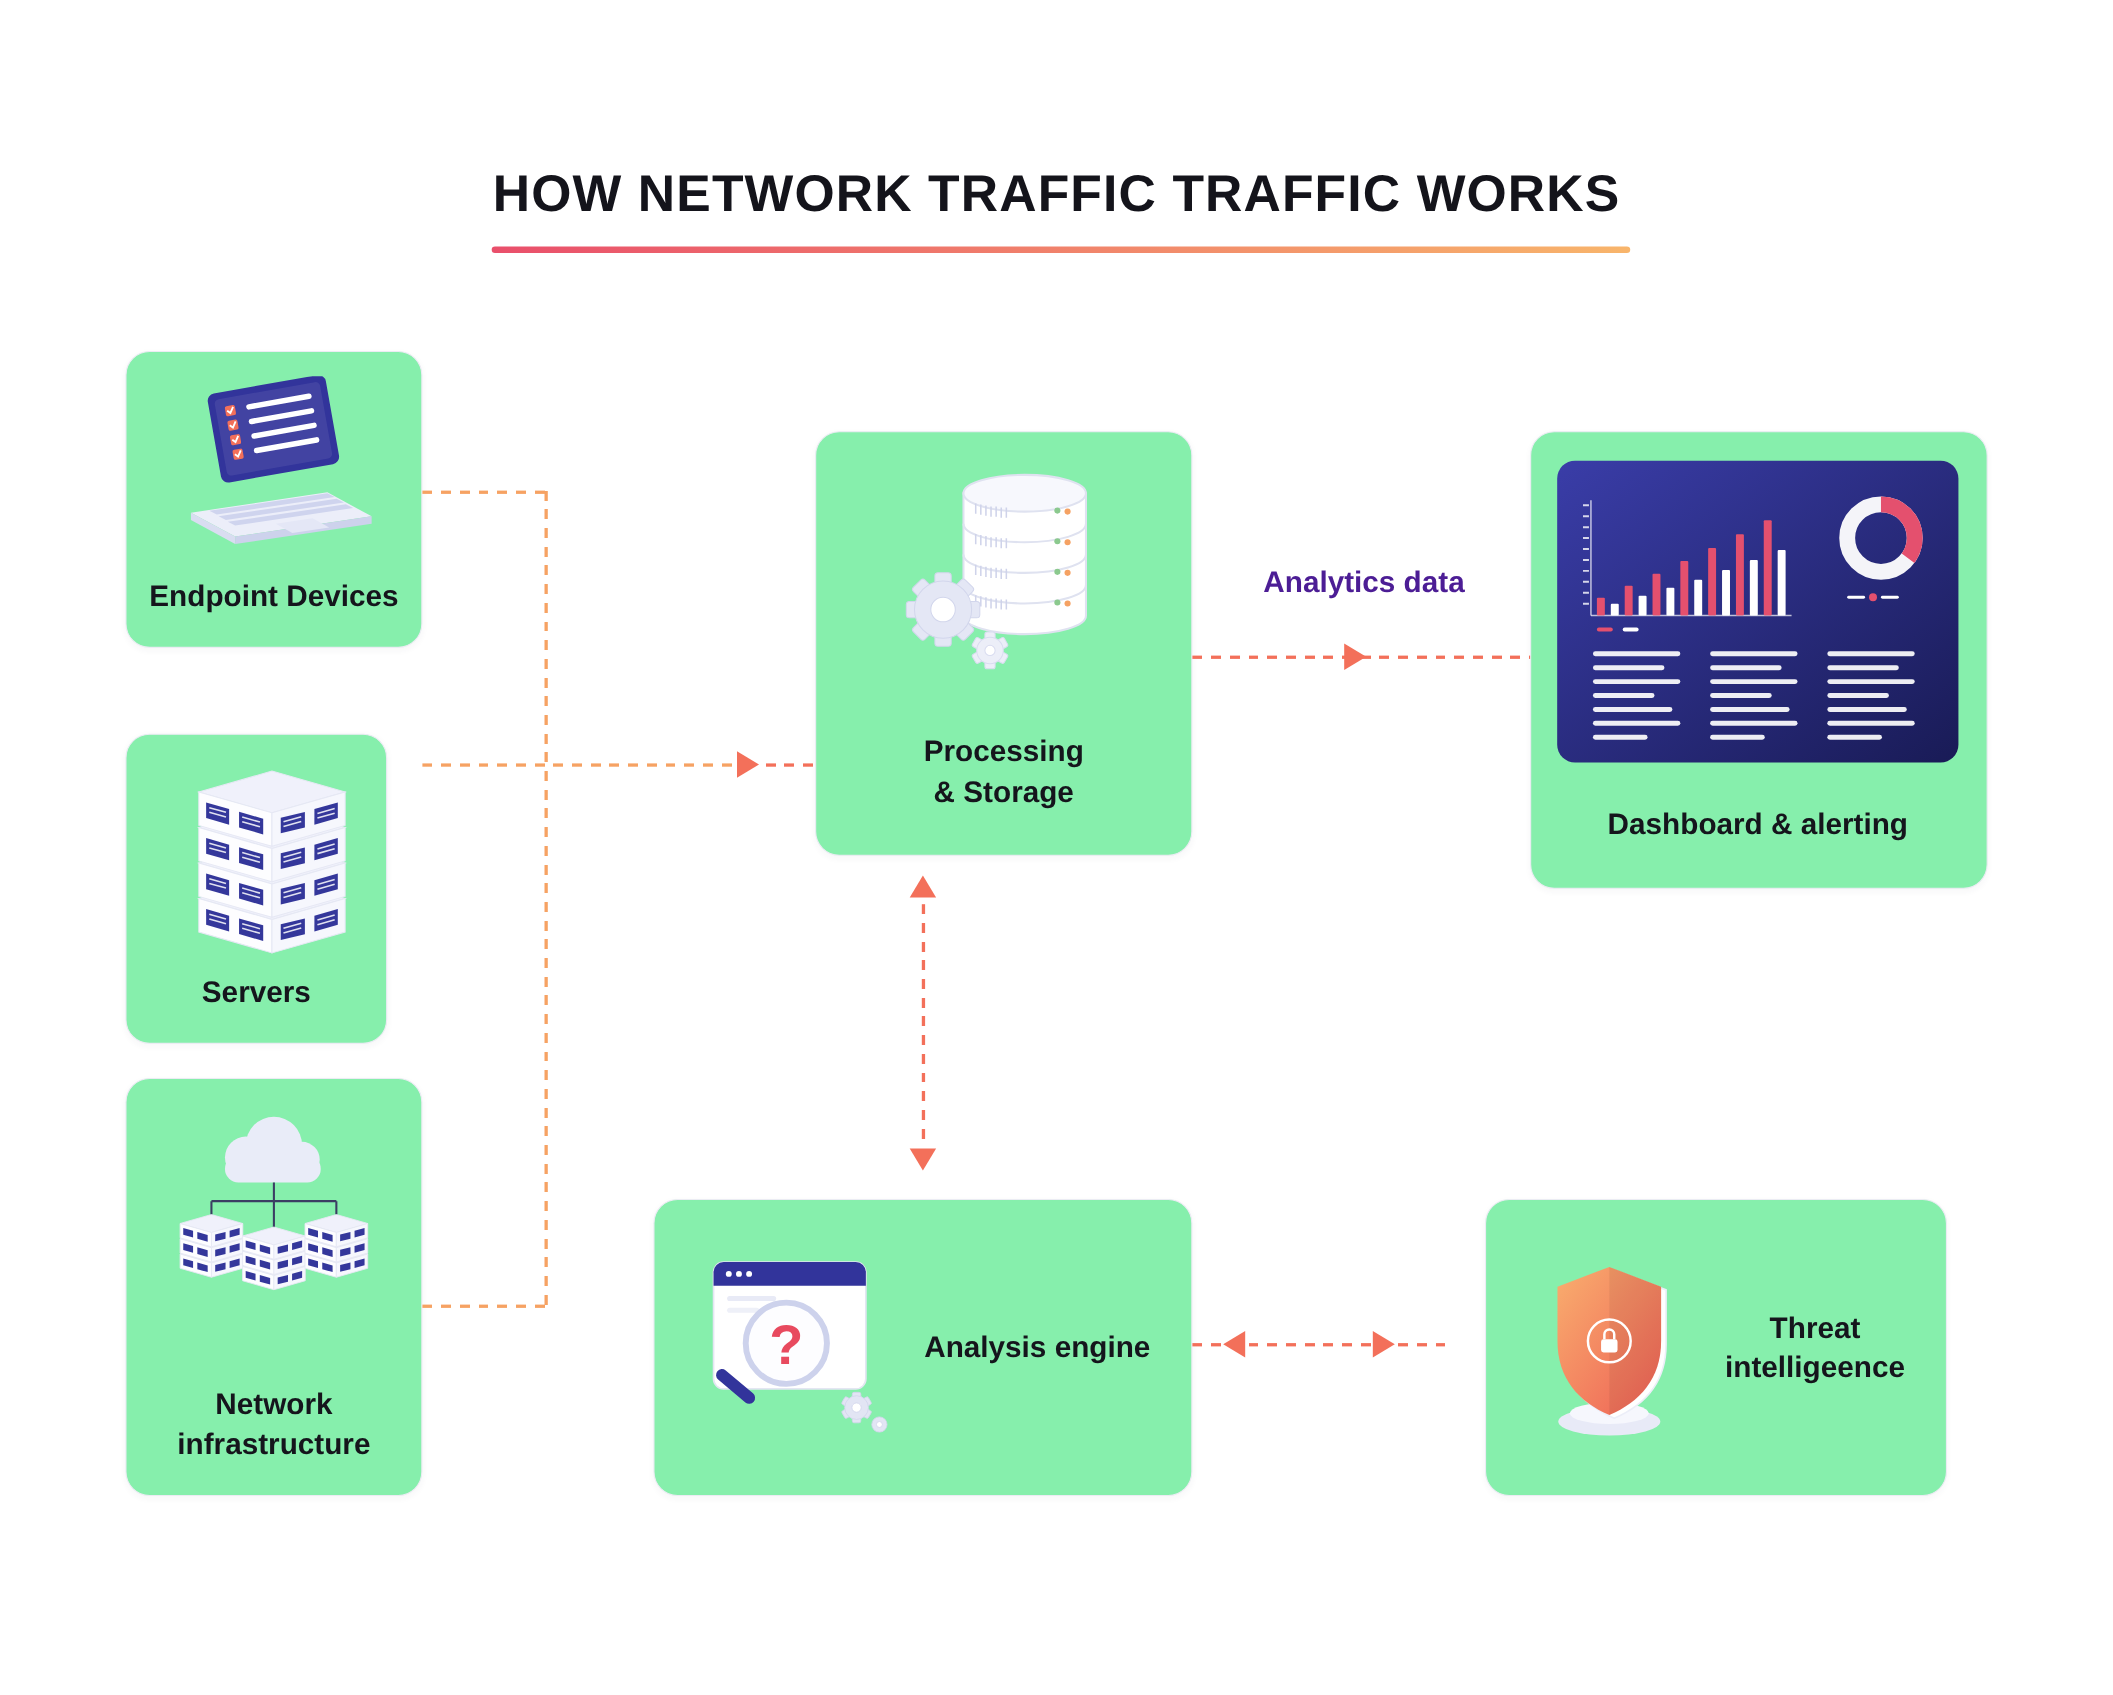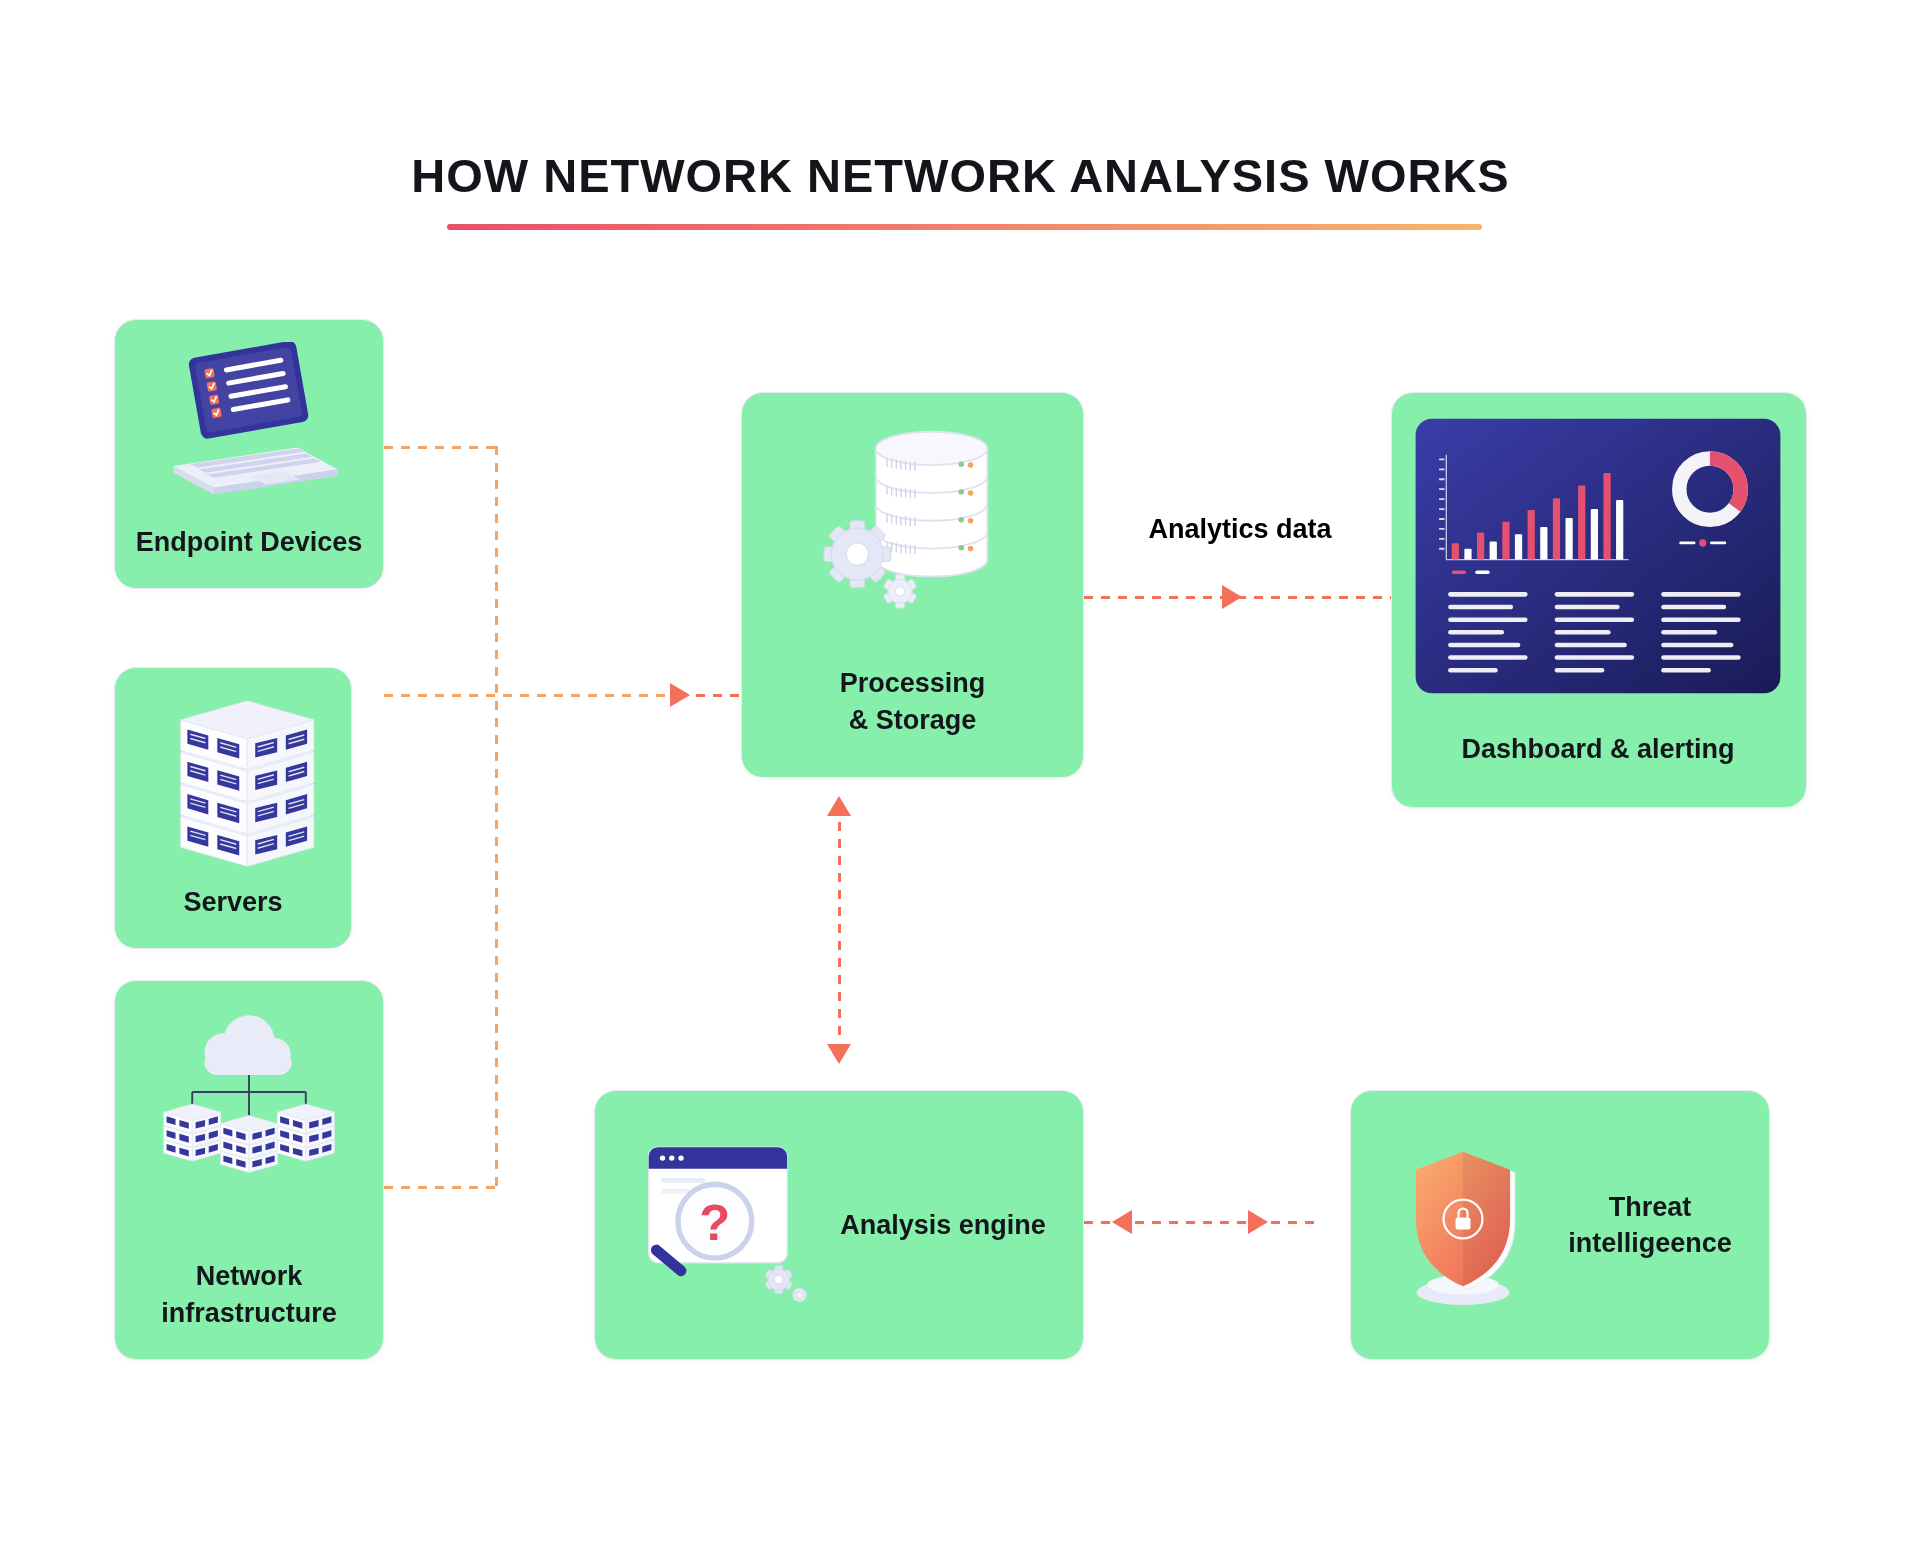--- a/index.html
+++ b/index.html
@@ -45,42 +45,42 @@
   #line-endpoint { left:384px; top:446px; width:112px; }
   #line-hub-vert { left:495px; top:446px; height:742px; }
   #line-network  { left:384px; top:1186px; width:112px; }
   #line-servers-a{ left:384px; top:694px; width:286px; }
   #arr-processing{ left:670px; top:683px; }
   #line-servers-b{ left:696px; top:694px; width:45px; }
 
   #line-analytics{ left:1084px; top:596px; width:307px; }
   #arr-analytics { left:1222px; top:585px; }
   #label-analytics { position:absolute; left:1090px; top:514px; width:300px; text-align:center;
-                     font-size:27px; font-weight:600; color:#000000; }
+                     font-size:27px; font-weight:600; color:#4c1d95; }
 
   #arr-up        { left:827px; top:796px; }
   #line-bidir-v  { left:838px; top:822px; height:218px; }
   #arr-down      { left:827px; top:1044px; }
 
   #line-bidir-h  { left:1084px; top:1221px; width:233px; }
   #arr-left2     { left:1112px; top:1210px; }
   #arr-right2    { left:1248px; top:1210px; }
 
   .bullets { position:absolute; left:900px; top:830px; width:440px; }
   .bullet  { font-size:26px; font-weight:600; color:#17171e; margin-bottom:17px; line-height:26px; }
   .bullet::before { content:"• "; }
 
   svg { display:block; }
 </style>
 </head>
 <body>
 
 <div class="canvas">
 
-  <div class="title">HOW NETWORK NETWORK ANALYSIS WORKS</div>
+  <div class="title">HOW NETWORK TRAFFIC TRAFFIC WORKS</div>
   <div class="title-underline"></div>
 
   <div class="card col" id="card-endpoint">
     <svg width="214" height="176" viewBox="0 0 240 210">
       <g transform="rotate(-10 120 60)">
         <rect x="55" y="8" width="130" height="98" rx="8" fill="#32349b"></rect>
         <rect x="62" y="15" width="116" height="84" rx="5" fill="#ffffff" opacity="0.08"></rect>
         <rect x="95" y="26" width="72" height="6" rx="3" fill="#fff"></rect>
         <rect x="95" y="42" width="72" height="6" rx="3" fill="#fff"></rect>
         <rect x="95" y="58" width="72" height="6" rx="3" fill="#fff"></rect>

